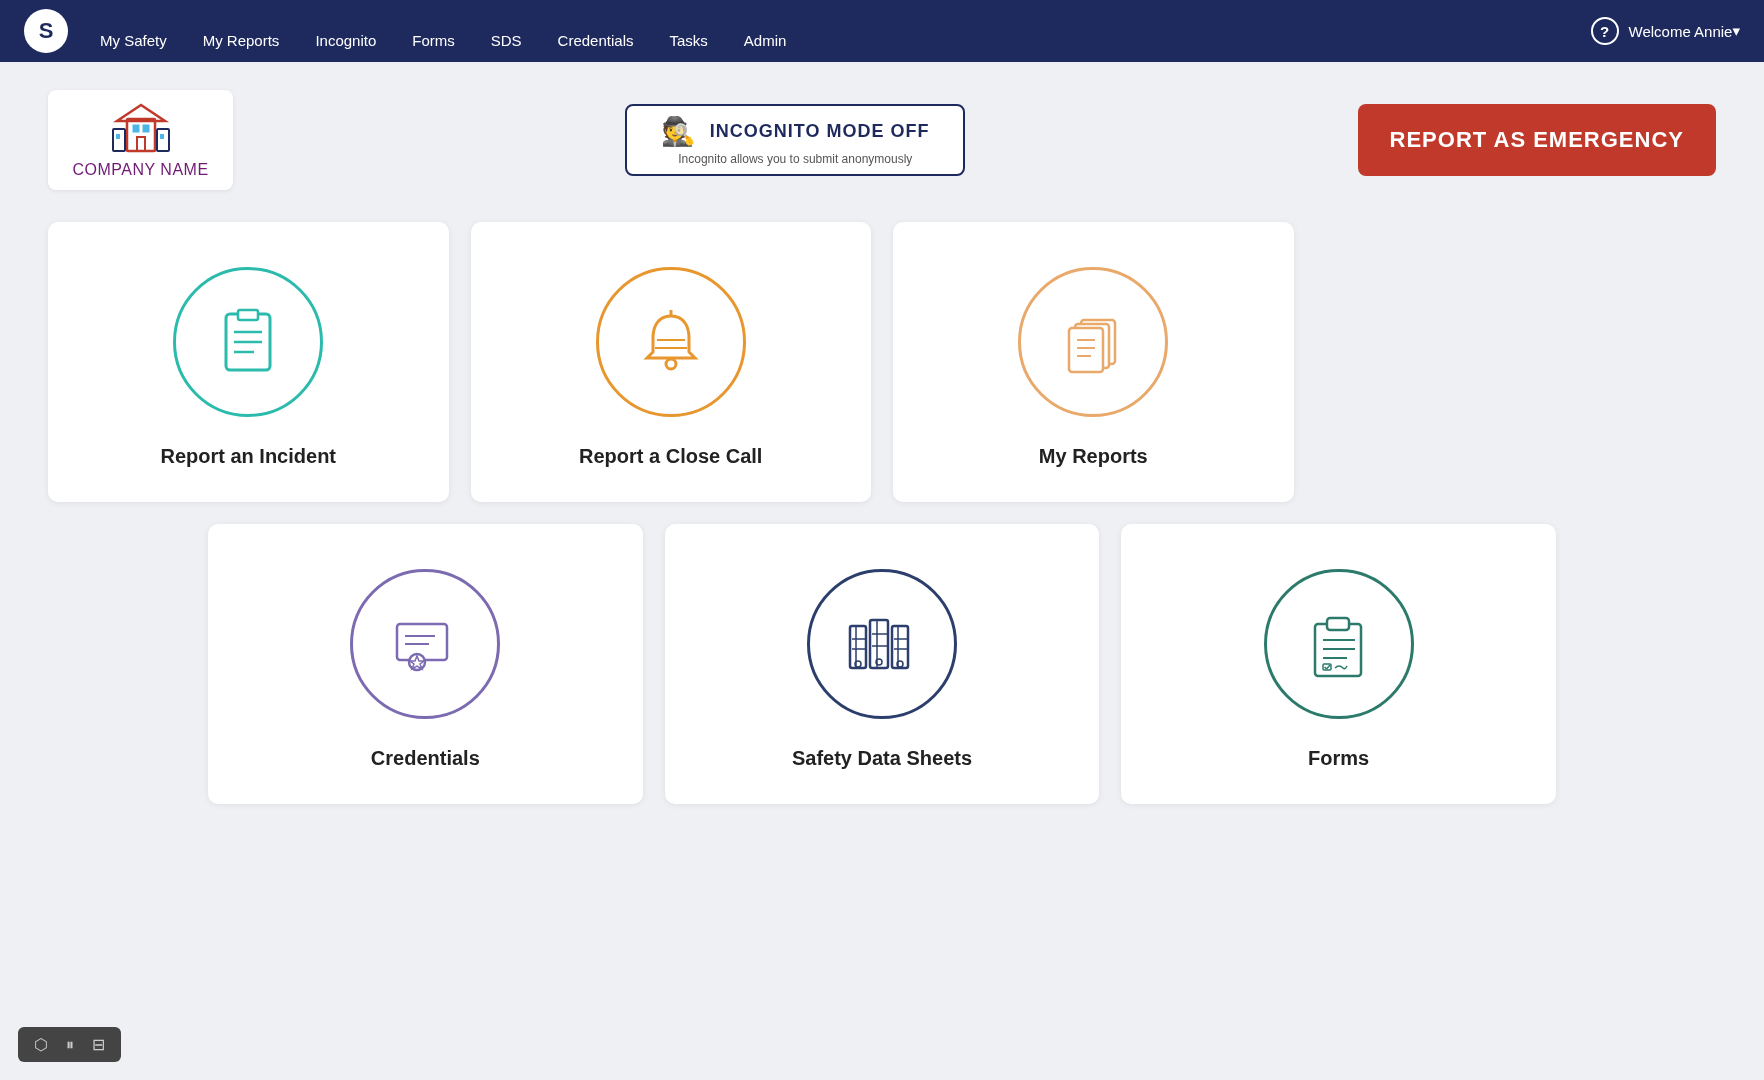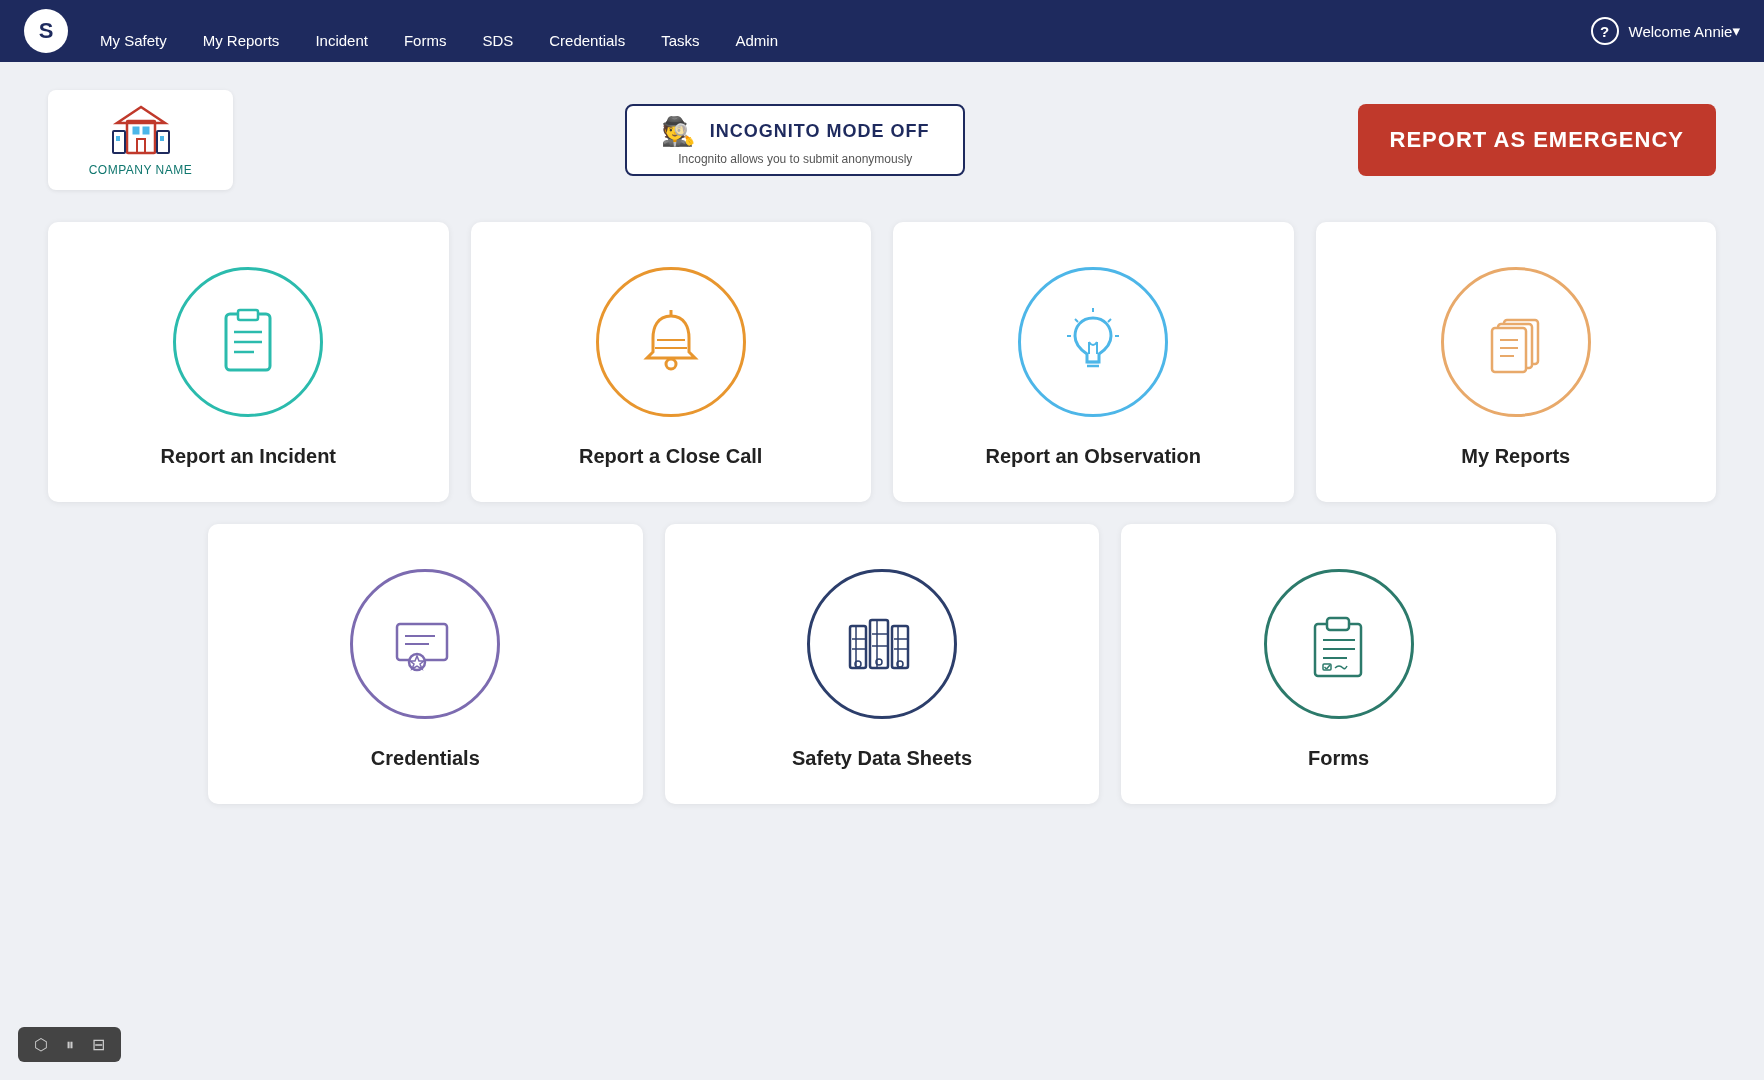--- a/index.html
+++ b/index.html
@@ -60,21 +60,21 @@
       border-radius: 8px;
       width: 185px; height: 100px;
       display: flex; flex-direction: column; align-items: center; justify-content: center;
       box-shadow: 0 1px 4px rgba(0,0,0,0.08);
     }
     .company-logo-icon {
       font-size: 38px;
       margin-bottom: 4px;
     }
     .company-name-label {
-      font-size: 12px; color: #0f766e; letter-spacing: 0.5px;
+      font-size: 16px; color: #701a75; letter-spacing: 0.5px;
     }
 
     .incognito-btn {
       border: 2px solid #1e2a5e;
       border-radius: 8px;
       background: white;
       padding: 0 24px;
       min-width: 340px;
       height: 72px;
       display: flex; flex-direction: column; align-items: center; justify-content: center;
@@ -168,21 +168,21 @@
 </head>
 <body>
 
 <nav class="navbar">
   <div class="navbar-logo">
     <span>S</span>
   </div>
   <div class="navbar-items">
     <div class="navbar-item">My Safety</div>
     <div class="navbar-item">My Reports</div>
-    <div class="navbar-item">Incident</div>
+    <div class="navbar-item">Incognito</div>
     <div class="navbar-item">Forms</div>
     <div class="navbar-item">SDS</div>
     <div class="navbar-item">Credentials</div>
     <div class="navbar-item">Tasks</div>
     <div class="navbar-item">Admin</div>
   </div>
   <div class="navbar-right">
     <div class="navbar-help">?</div>
     <div class="navbar-user">
       <span>Welcome Annie</span>
@@ -256,42 +256,20 @@
 
           <line x1="40" y1="8" x2="40" y2="14" stroke="#e8962e" stroke-width="3"></line>
 
           <line x1="26" y1="38" x2="54" y2="38" stroke="#e8962e" stroke-width="2"></line>
           <line x1="24" y1="46" x2="56" y2="46" stroke="#e8962e" stroke-width="2"></line>
         </svg>
       </div>
       <span class="card-label">Report a Close Call</span>
     </div>
 
-    <div class="card">
-      <div class="card-circle color-blue">
-        <svg class="card-svg" viewBox="0 0 80 80" fill="none">
-
-          <path d="M40 16 C28 16 22 25 22 34 C22 42 28 48 34 52 L34 60 L46 60 L46 52 C52 48 58 42 58 34 C58 25 52 16 40 16Z" stroke="#4db6e8" stroke-width="3" fill="none"></path>
-
-          <line x1="34" y1="60" x2="46" y2="60" stroke="#4db6e8" stroke-width="2.5"></line>
-          <line x1="34" y1="64" x2="46" y2="64" stroke="#4db6e8" stroke-width="2.5"></line>
-
-          <line x1="36" y1="40" x2="36" y2="52" stroke="#4db6e8" stroke-width="2"></line>
-          <line x1="44" y1="40" x2="44" y2="52" stroke="#4db6e8" stroke-width="2"></line>
-          <path d="M36 40 Q40 46 44 40" stroke="#4db6e8" stroke-width="2" fill="none"></path>
-
-          <line x1="40" y1="10" x2="40" y2="6" stroke="#4db6e8" stroke-width="2"></line>
-          <line x1="55" y1="20" x2="58" y2="17" stroke="#4db6e8" stroke-width="2"></line>
-          <line x1="25" y1="20" x2="22" y2="17" stroke="#4db6e8" stroke-width="2"></line>
-          <line x1="62" y1="34" x2="66" y2="34" stroke="#4db6e8" stroke-width="2"></line>
-          <line x1="18" y1="34" x2="14" y2="34" stroke="#4db6e8" stroke-width="2"></line>
-        </svg>
-      </div>
-      <span class="card-label">Report an Observation</span>
-    </div>
 
     <div class="card">
       <div class="card-circle color-light-orange">
         <svg class="card-svg" viewBox="0 0 80 80" fill="none">
 
           <rect x="28" y="18" width="34" height="44" rx="3" stroke="#e8a96a" stroke-width="2.5" fill="white"></rect>
 
           <rect x="22" y="22" width="34" height="44" rx="3" stroke="#e8a96a" stroke-width="2.5" fill="white"></rect>
 
           <rect x="16" y="26" width="34" height="44" rx="3" stroke="#e8a96a" stroke-width="2.5" fill="white"></rect>

